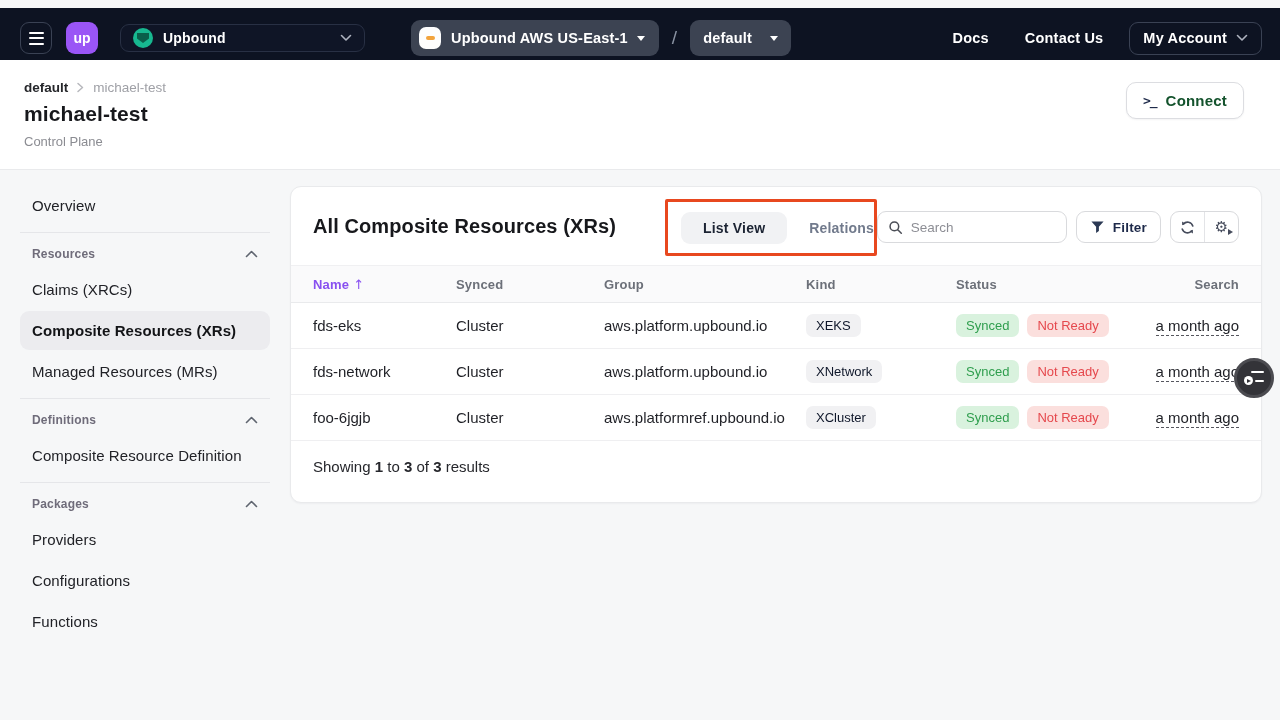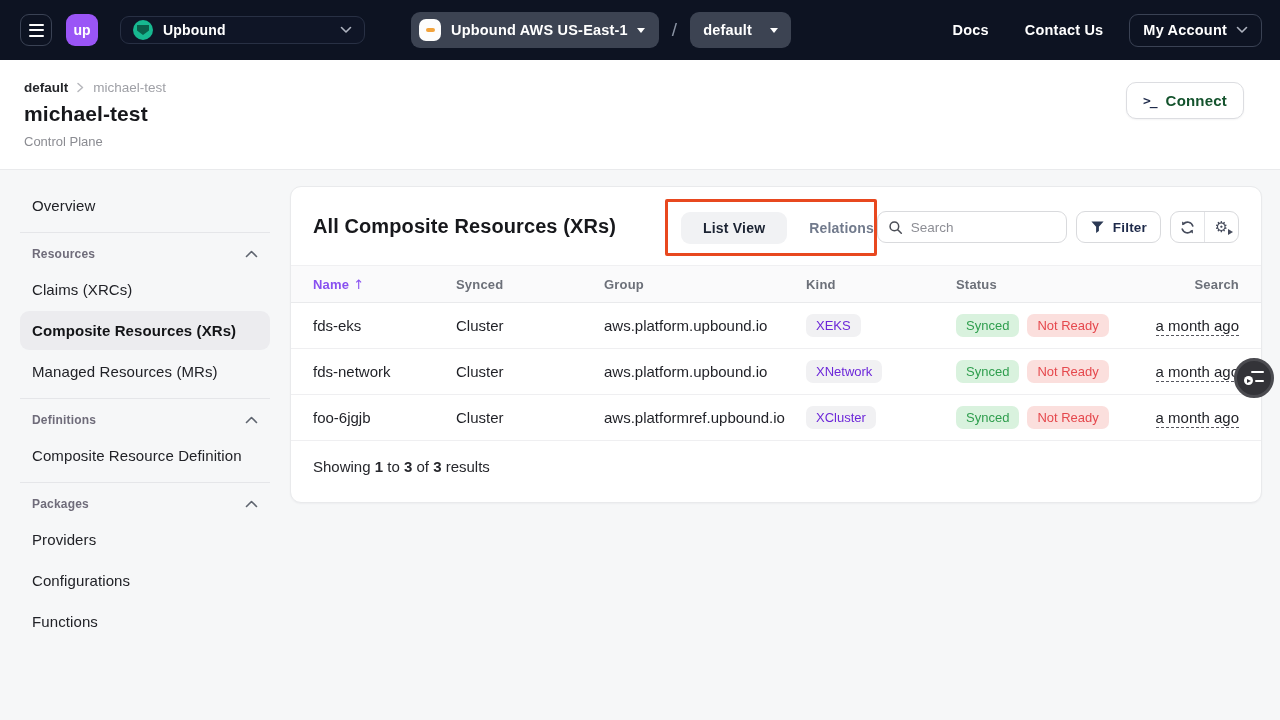--- a/index.html
+++ b/index.html
@@ -1,20 +1,20 @@
 <!DOCTYPE html>
 <html><head>
 <meta charset="utf-8">
 <style>
   * { box-sizing: border-box; margin: 0; padding: 0; }
   html,body { width:1280px; height:720px; overflow:hidden; }
   body { font-family:"Liberation Sans", sans-serif; background:#f6f7f8; position:relative; color:#1c1d22; }
 
   
-  .navbar { position:absolute; top:0; left:0; width:1280px; height:60px; background:#0d1322;
+  .navbar { position:absolute; top:8px; left:0; width:1280px; height:60px; background:#0d1322;
             display:flex; align-items:center; padding:0 18px 0 20px; }
   .hamburger-btn { width:32px; height:32px; border:1.5px solid #3a4254; border-radius:9px;
                    display:flex; flex-direction:column; justify-content:center; gap:3.5px; align-items:center;
                    background:transparent; cursor:pointer; }
   .hamburger-btn span { display:block; width:15px; height:2px; background:#fff; border-radius:2px; }
   .logo-sq { width:32px; height:32px; background:#9a55f6; border-radius:9px; margin-left:14px;
              display:flex; align-items:center; justify-content:center; color:#fff; font-weight:700; font-size:14px; }
   .org-select { margin-left:22px; width:245px; height:28px; border:1px solid #2830424; border:1px solid #283044;
                 border-radius:9px; background:#0f1526; display:flex; align-items:center; padding:0 12px; cursor:pointer; }
   .org-icon { width:20px; height:20px; border-radius:50%; background:#17b890; position:relative; overflow:hidden; flex:none; }
@@ -95,21 +95,21 @@
 
   
   .tbl-head, .tbl-row { display:grid; grid-template-columns:143px 148px 202px 150px 185px 1fr; padding:0 22px; align-items:center; }
   .tbl-head { height:38px; background:#fafafb; border-top:1px solid #f0f0f2; border-bottom:1px solid #e9eaec;
               font-size:13px; font-weight:700; color:#6c7079; letter-spacing:.2px; }
   .tbl-head .col-name { color:#8850f0; cursor:pointer; }
   .tbl-head .sort-arrow { font-family:"DejaVu Sans", sans-serif; margin-left:4px; font-weight:400; }
   .tbl-head .col-created, .tbl-row .cell-created { text-align:right; }
   .tbl-row { height:46px; border-bottom:1px solid #efeff1; font-size:15px; color:#1f2026; }
   .tbl-row .cell-name { cursor:pointer; }
-  .chip { display:inline-block; font-size:13px; padding:4px 10px; border-radius:7px; background:#f1f1f3; color:#6d28d9; }
+  .chip { display:inline-block; font-size:13px; padding:4px 10px; border-radius:7px; background:#f1f1f3; color:#0f172a; }
   .pills { display:flex; gap:8px; }
   .pill { font-size:13px; padding:4px 10px; border-radius:7px; font-weight:500; }
   .pill.green { background:#d9f2de; color:#2f9e4e; }
   .pill.red { background:#fbdfdd; color:#e5484d; }
   .rel-time { border-bottom:1.5px dashed #55565e; padding-bottom:1px; cursor:default; }
 
   .tbl-footer { padding:17px 22px; font-size:15px; color:#26272c; }
   .tbl-footer b { font-weight:800; }
 
   

